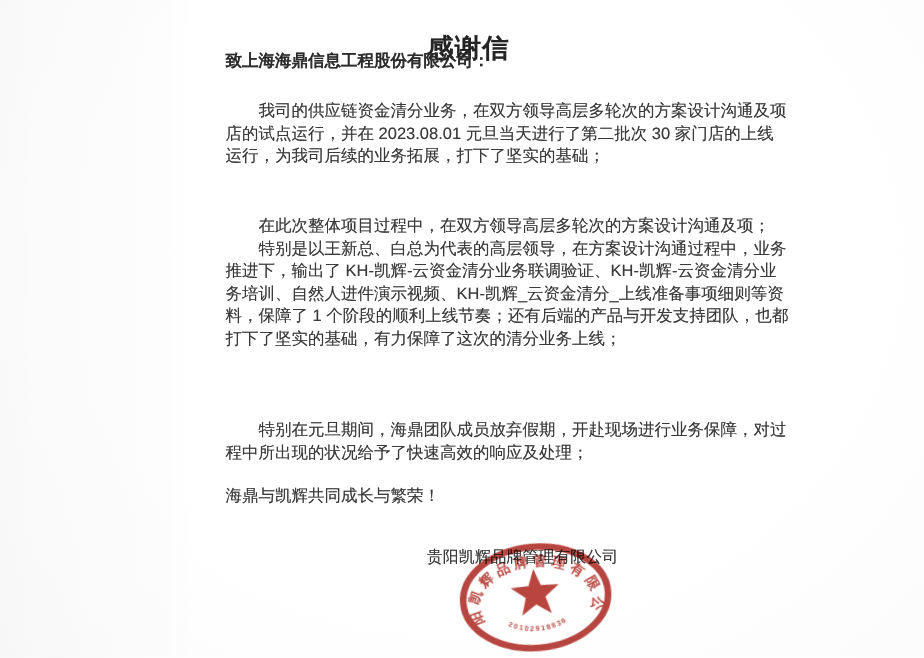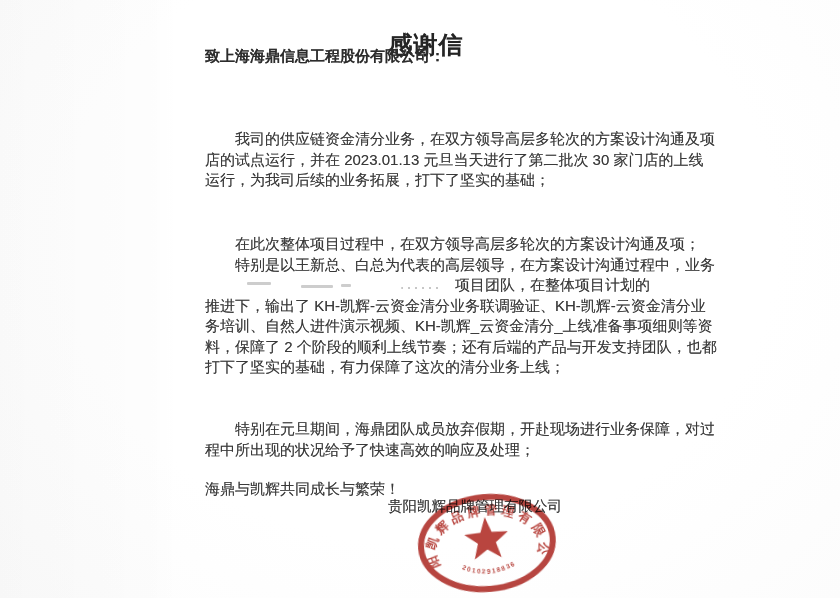--- a/index.html
+++ b/index.html
@@ -23,21 +23,21 @@
   }
   .title{
     position:absolute;left:0;top:5px;width:442px;
     text-align:center;font-size:24px;font-weight:bold;color:#242424;
     line-height:24px;letter-spacing:1px;margin-top:28px;
   }
   .salutation{
     position:absolute;left:0;top:46px;width:442px;
     font-weight:bold;color:#2c2c2c;font-family:Liberation Serif, serif;
   }
-  .para{position:absolute;left:0;width:442px;margin-top:38px;}
+  .para{position:absolute;left:0;width:442px;}
   .p1{top:91px;}
   .p2{top:196px;}
   .p3{top:381px;}
   .p4{top:441px;}
   .line{white-space:nowrap;height:20.5px;}
   .indent{text-indent:30px;}
   .redact-zone{
     display:inline-block;width:250px;height:20.5px;
     vertical-align:top;position:relative;
   }
@@ -73,38 +73,30 @@
 <div class="page">
 
   <div class="content">
 
     <div class="title">感谢信</div>
 
     <div class="salutation">致上海海鼎信息工程股份有限公司：</div>
 
     <div class="para p1">
       <div class="line indent">我司的供应链资金清分业务，在双方领导高层多轮次的方案设计沟通及项</div>
-      <div class="line">店的试点运行，并在 2023.01.13 元旦当天进行了第二批次 30 家门店的上线</div>
+      <div class="line">店的试点运行，并在 2023.08.01 元旦当天进行了第二批次 30 家门店的上线</div>
       <div class="line">运行，为我司后续的业务拓展，打下了坚实的基础；</div>
     </div>
 
     <div class="para p2">
       <div class="line indent">在此次整体项目过程中，在双方领导高层多轮次的方案设计沟通及项；</div>
       <div class="line indent">特别是以王新总、白总为代表的高层领导，在方案设计沟通过程中，业务</div>
-      <div class="line">
-        <span class="redact-zone">
-          <span class="dash d1"></span>
-          <span class="dash d2"></span>
-          <span class="dash d3"></span>
-          <span class="dash d4"></span>
-        </span><span>项目团队，在整体项目计划的</span>
-      </div>
       <div class="line">推进下，输出了 KH-凯辉-云资金清分业务联调验证、KH-凯辉-云资金清分业</div>
       <div class="line">务培训、自然人进件演示视频、KH-凯辉_云资金清分_上线准备事项细则等资</div>
-      <div class="line">料，保障了 2 个阶段的顺利上线节奏；还有后端的产品与开发支持团队，也都</div>
+      <div class="line">料，保障了 1 个阶段的顺利上线节奏；还有后端的产品与开发支持团队，也都</div>
       <div class="line">打下了坚实的基础，有力保障了这次的清分业务上线；</div>
     </div>
 
     <div class="para p3">
       <div class="line indent">特别在元旦期间，海鼎团队成员放弃假期，开赴现场进行业务保障，对过</div>
       <div class="line">程中所出现的状况给予了快速高效的响应及处理；</div>
     </div>
 
     <div class="para p4">
       <div class="line">海鼎与凯辉共同成长与繁荣！</div>

